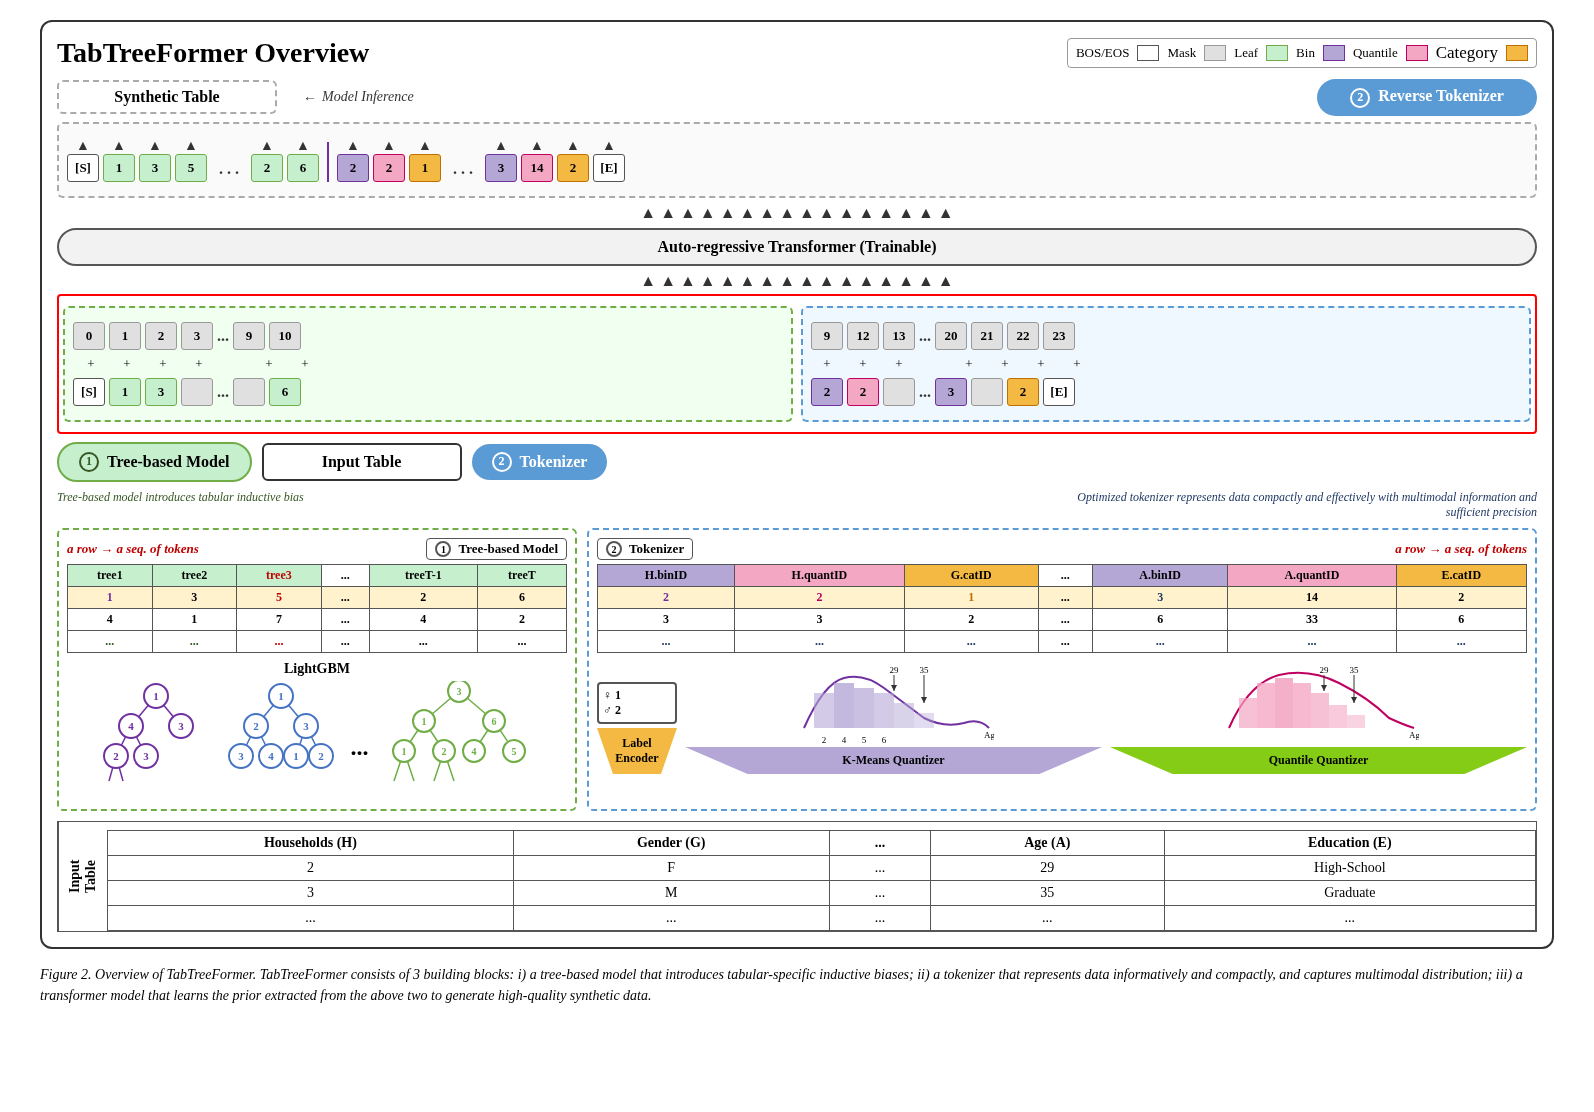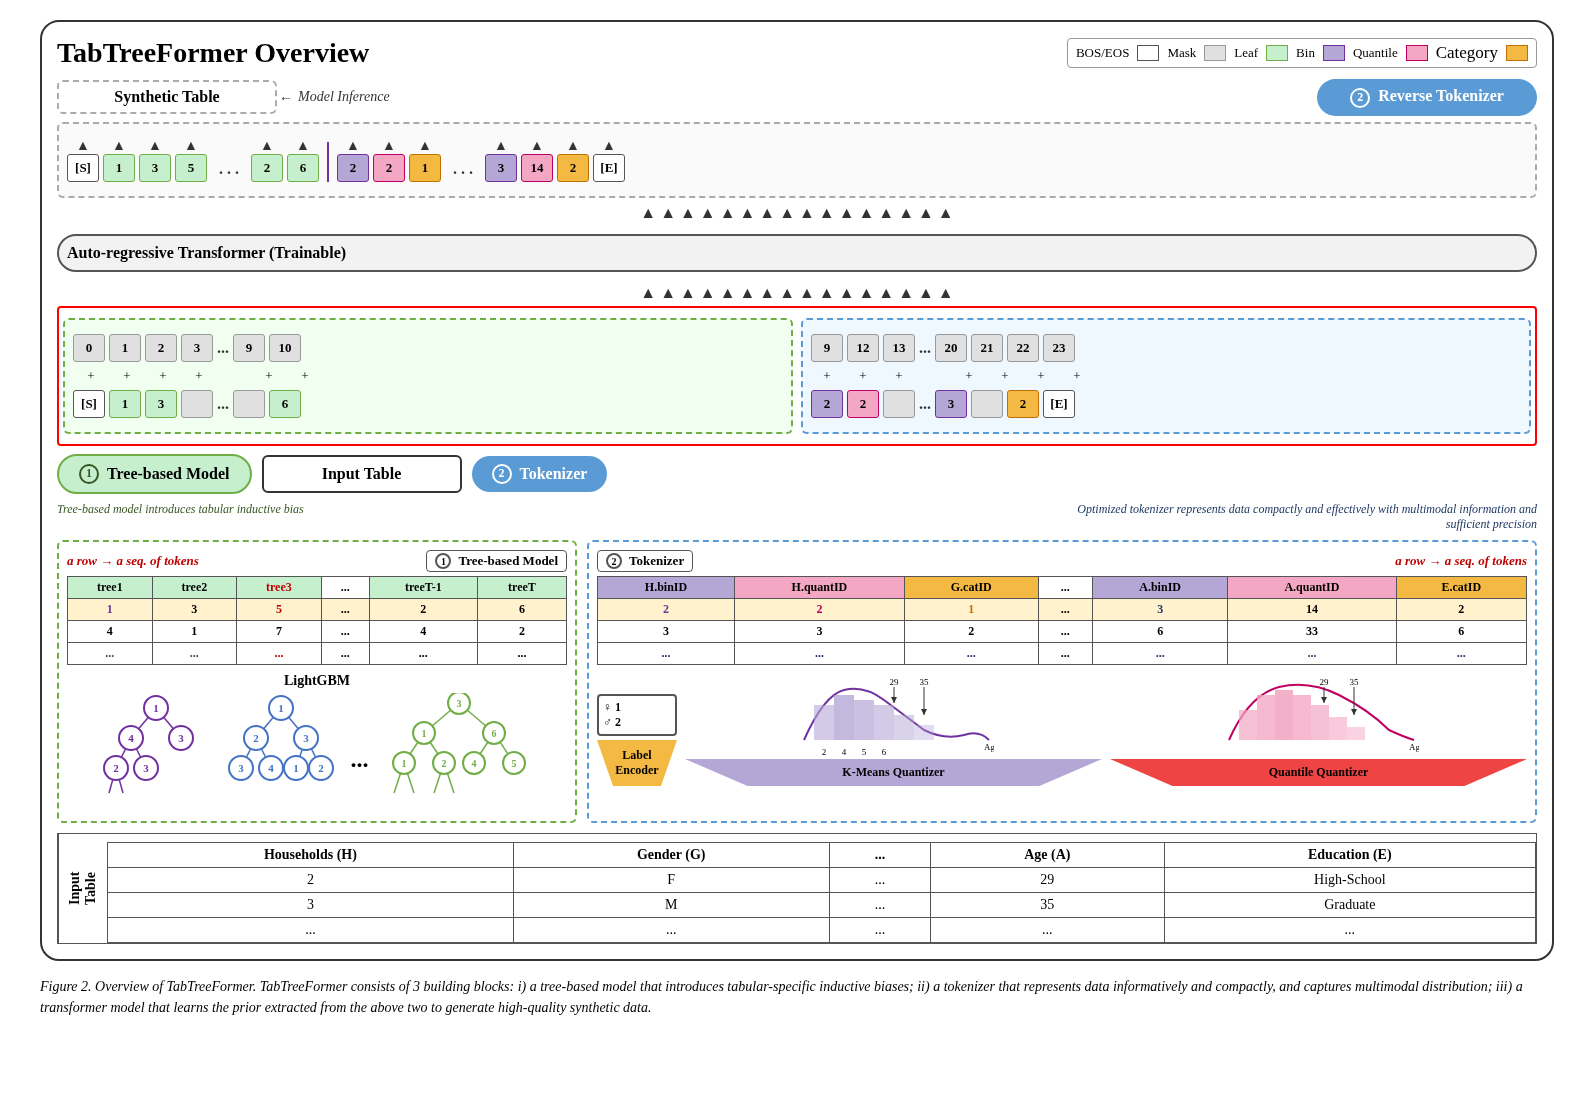--- a/index.html
+++ b/index.html
@@ -5,21 +5,21 @@
     * { box-sizing: border-box; margin: 0; padding: 0; }
     body {
       font-family: 'Times New Roman', Times, serif;
       background: #fff;
       width: 1594px;
       min-height: 1112px;
       padding: 20px 40px;
     }
     .main-container {
       border: 2px solid #333;
-      border-radius: 19px;
+      border-radius: 12px;
       padding: 15px;
       background: #fff;
       position: relative;
     }
     .title-row {
       display: flex;
       align-items: center;
       justify-content: space-between;
       margin-bottom: 10px;
     }
@@ -111,23 +111,24 @@
 
     .arrow-up { font-size: 14px; color: #333; }
     .dots { font-size: 16px; font-weight: bold; color: #333; }
 
     
     .transformer-box {
       background: #f2f2f2;
       border: 2px solid #555;
       border-radius: 20px;
       padding: 8px;
+      text-align: center;
       font-size: 16px;
       font-weight: bold;
-      margin: 12px 0;
+      margin: 6px 0;
     }
 
     
     .pos-token-section {
       border: 2px dashed #5b9bd5;
       border-radius: 6px;
       padding: 8px;
       margin: 6px 0;
       background: #f0f8ff;
     }
@@ -283,21 +284,21 @@
       <span class="legend-box" style="background:#c6efce;border:1px solid #70ad47;"></span>
       <span style="font-size:13px;">Bin</span>
       <span class="legend-box" style="background:#b4a7d6;border:1px solid #7030a0;"></span>
       <span style="font-size:13px;">Quantile</span>
       <span class="legend-box" style="background:#f4a7c3;border:1px solid #c00060;"></span>
       <span style="font-size:17px;">Category</span>
       <span class="legend-box" style="background:#f4b942;border:1px solid #c07000;"></span>
     </div>
   </div>
 
-  <div style="display:flex; align-items:center; gap:2px; margin-bottom:6px;">
+  <div style="display:flex; align-items:center; gap:26px; margin-bottom:6px;">
     <div class="synthetic-box">
       <span>Synthetic Table</span>
     </div>
     <div class="model-inference-label">
       <span>←</span>
       <em>Model Inference</em>
     </div>
     <div style="flex:1;"></div>
     <div class="reverse-tokenizer-box">
       <span class="num-circle" style="border-color:#fff;color:#fff;">2</span>
@@ -702,21 +703,21 @@
             <rect x="128" y="52" width="18" height="13" fill="#f4a7c3" opacity="0.5"></rect>
 
             <text x="105" y="10" font-size="9" text-anchor="middle">29</text>
             <text x="135" y="10" font-size="9" text-anchor="middle">35</text>
             <text x="190" y="75" font-size="9">Age</text>
             <line x1="105" y1="12" x2="105" y2="28" stroke="#333" stroke-width="1"></line>
             <polygon points="105,28 102,22 108,22" fill="#333"></polygon>
             <line x1="135" y1="12" x2="135" y2="40" stroke="#333" stroke-width="1"></line>
             <polygon points="135,40 132,34 138,34" fill="#333"></polygon>
           </svg>
-          <div style="background:#ef4444;padding:6px;clip-path:polygon(0 0,100% 0,85% 100%,15% 100%);font-size:12px;font-weight:bold;">
+          <div style="background:#84cc16;padding:6px;clip-path:polygon(0 0,100% 0,85% 100%,15% 100%);font-size:12px;font-weight:bold;">
             <span>Quantile Quantizer</span>
           </div>
         </div>
       </div>
     </div>
   </div>
 
   <div class="input-table-section">
     <div class="input-table-label-side">
       <span>Input<br>Table</span>

